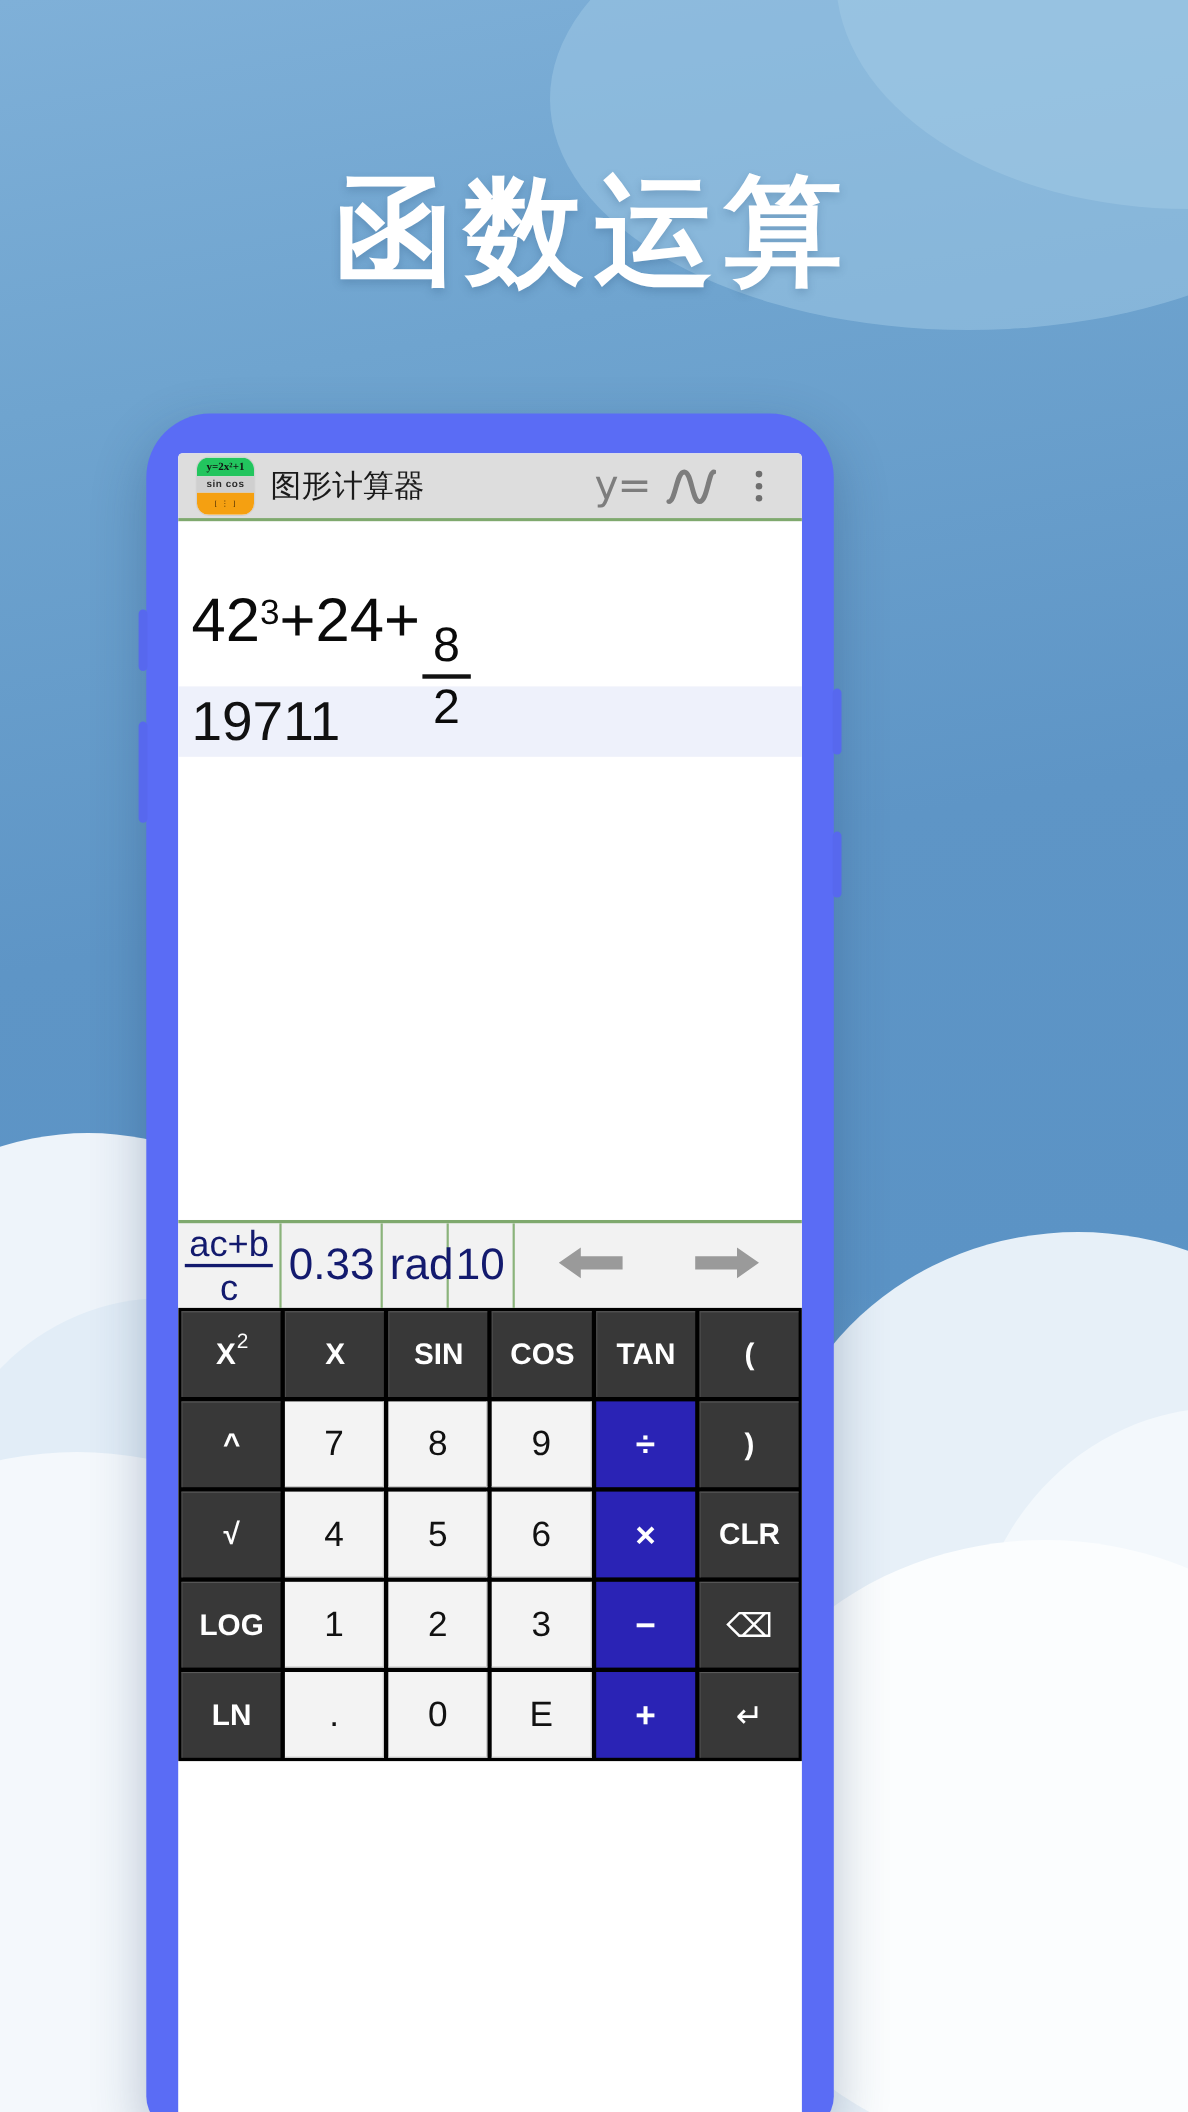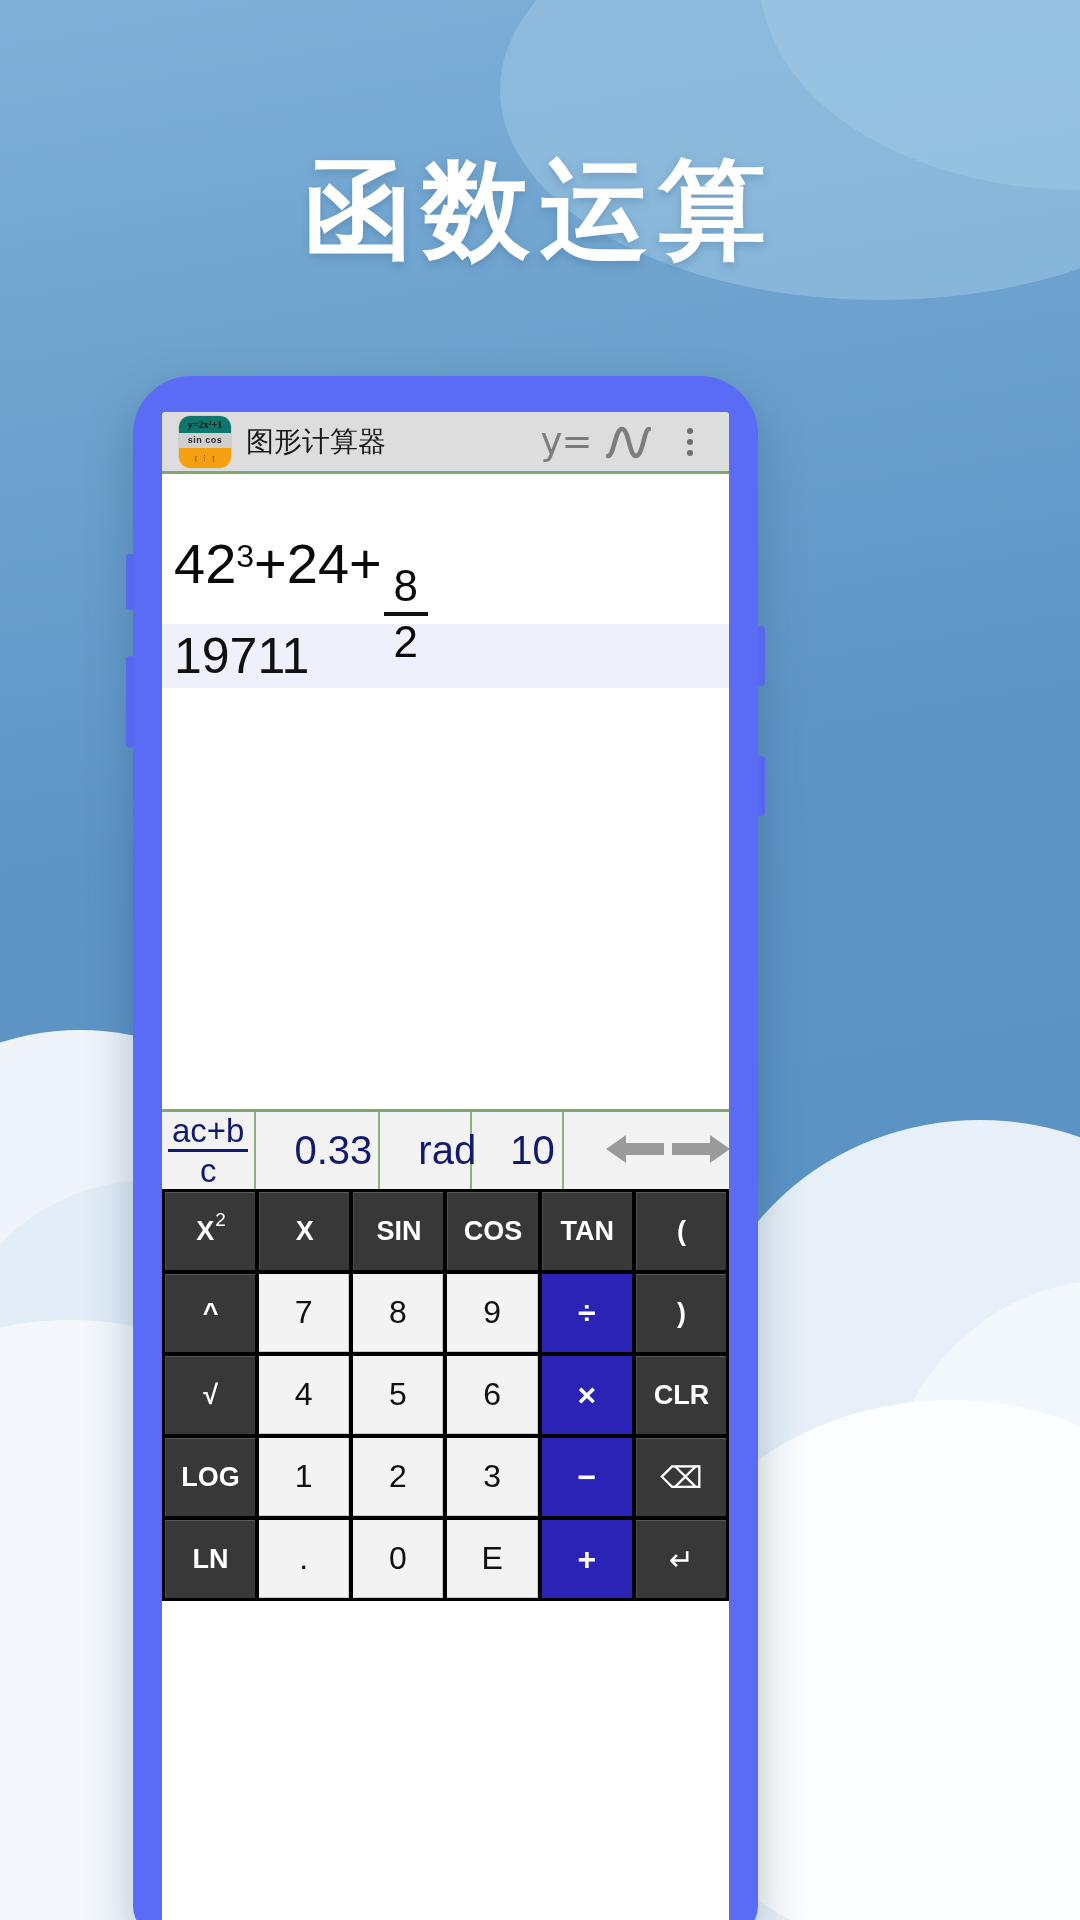--- a/index.html
+++ b/index.html
@@ -122,21 +122,21 @@
   .app-icon {
     width: 54px; height: 54px;
     border-radius: 12px;
     overflow: hidden;
     flex: 0 0 auto;
     display: flex; flex-direction: column;
     background: #fff;
     border: 1px solid #cfcfcf;
   }
   .ai-top {
-    height: 17px; background: #0f766e; color: #111;
+    height: 17px; background: #22c55e; color: #111;
     font-size: 10px; font-weight: bold; line-height: 17px; text-align: center;
     font-family: "Liberation Serif", serif;
   }
   .ai-mid {
     height: 15px; background: #cfcfcf; color: #2a2a2a;
     font-size: 9px; font-weight: bold; line-height: 15px; text-align: center;
     letter-spacing: .5px;
   }
   .ai-bot {
     flex: 1; background: #f5a011;
@@ -208,21 +208,20 @@
   .blank-area { flex: 1; background: #fff; }
 
   
   .functoolbar {
     height: 80px;
     background: #f2f2f2;
     border-top: 3px solid #7fa96e;
     display: flex;
     align-items: stretch;
     overflow: hidden;
-    gap: 32px;
   }
   .ft-cell {
     display: flex; align-items: center; justify-content: center;
     color: #131a6e;
     border-right: 2px solid #8bb37b;
     padding: 0 6px;
     font-size: 40px;
     font-family: "Liberation Sans", sans-serif;
     flex: 0 0 auto;
     overflow: visible;

